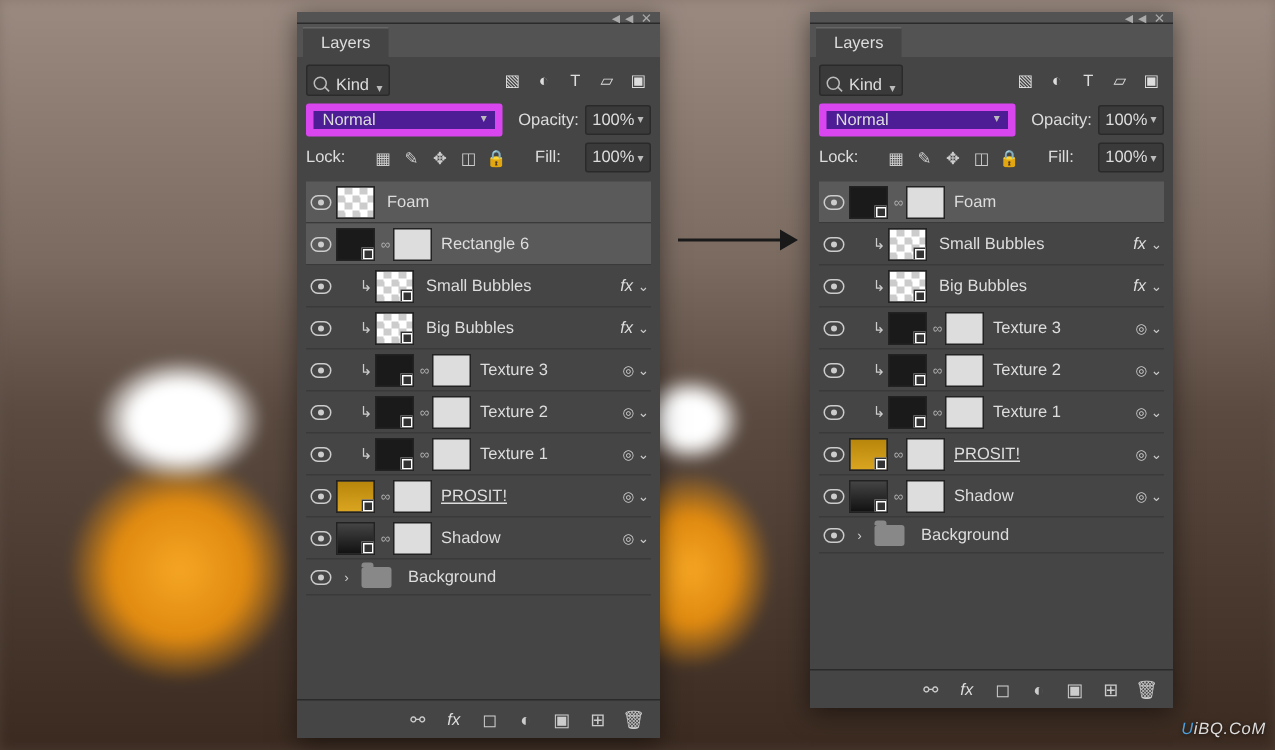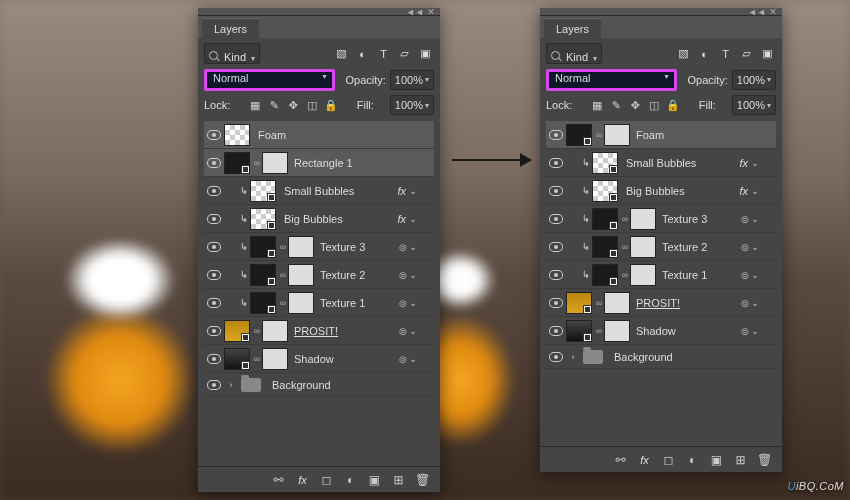--- a/index.html
+++ b/index.html
@@ -15,30 +15,30 @@
 .panel-body{background:#454545;padding:4px 6px;display:flex;flex-direction:column;gap:3px;flex:1}
 .row{display:flex;align-items:center;gap:4px;height:23px}
 .filter-select{display:flex;align-items:flex-end;background:#3a3a3a;border:1px solid #2a2a2a;height:21px;padding:0 4px;gap:3px;border-radius:2px}
 .search-glass{width:12px;height:12px;display:inline-block;position:relative}
 .search-glass::before{content:"";position:absolute;width:7px;height:7px;border:1px solid #bbb;border-radius:50%;left:0;top:0}
 .search-glass::after{content:"";position:absolute;width:4px;height:1px;background:#bbb;transform:rotate(45deg);left:7px;top:8px}
 .kind-text{color:#ddd}
 .chev{font-size:8px;color:#bbb;margin-left:2px}
 .icon-row{display:flex;gap:4px;margin-left:auto}
 .type-icon{width:17px;height:17px;display:flex;align-items:center;justify-content:center;border:1px solid transparent;font-size:11px}
-.blend-select{background:#0f172a;border:3px solid #d946ef;height:22px;padding:0 6px;display:flex;flex:1;border-radius:2px;justify-content:space-between}
+.blend-select{background:#4c1d95;border:5px solid #d946ef;height:22px;padding:0 6px;display:flex;flex:1;border-radius:2px;justify-content:space-between}
 .opacity-label{color:#ddd;margin-left:6px}
 .val-field{background:#3a3a3a;border:1px solid #2a2a2a;height:20px;padding:0 4px;display:flex;align-items:center;border-radius:2px;min-width:42px;justify-content:space-between}
 .lock-row{display:flex;align-items:center;gap:16px;height:22px}
 .lock-label{color:#ddd}
 .lock-icons{display:flex;gap:1px}
 .lock-icon{width:18px;height:18px;display:flex;align-items:center;justify-content:center;font-size:11px;color:#ccc}
 .fill-label{margin-left:auto;color:#ddd}
 .layers-list{display:flex;flex-direction:column;margin-top:2px}
-.layer-row{display:flex;align-items:center;height:28px;border-bottom:1px solid #3a3a3a;padding-right:16px}
+.layer-row{display:flex;align-items:center;height:28px;border-bottom:1px solid #3a3a3a;padding-right:0}
 .layer-row.selected{background:#5a5a5a}
 .vis-col{width:20px;display:flex;align-items:center;justify-content:center}
 .eye{width:14px;height:10px;border:1px solid #ccc;border-radius:70% 70% 70% 70%/100% 100% 100% 100%;position:relative}
 .eye::after{content:"";position:absolute;width:4px;height:4px;background:#ccc;border-radius:50%;left:4px;top:2px}
 .indent{width:14px}
 .clip-arrow{width:12px;color:#ccc;font-size:10px;text-align:center}
 .thumb-wrap{position:relative;display:flex;align-items:center}
 .thumb{width:26px;height:22px;background:#fff;border:1px solid #222;margin-right:2px;position:relative;overflow:hidden}
 .thumb.checker{background:repeating-conic-gradient(#ccc 0 25%,#fff 0 50%) 0 0/10px 10px}
 .thumb.dark{background:#1a1a1a}
@@ -134,21 +134,21 @@
         <div class="vis-col">
             <span class="eye"></span>
           </div>
         <div class="thumb-wrap">
             <div class="thumb dark">
               <span class="smart-badge"></span>
             </div>
           </div>
         <span class="link-chain">∞</span>
         <div class="mask-thumb filter-mask"></div>
-        <span class="layer-name">Rectangle 1</span>
+        <span class="layer-name">Rectangle 6</span>
       </div>
       <div class="layer-row">
         <div class="vis-col">
             <span class="eye"></span>
           </div>
         <span class="indent"></span>
           <span class="clip-arrow">↳</span>
         <div class="thumb-wrap">
             <div class="thumb checker">
               <span class="smart-badge"></span>

